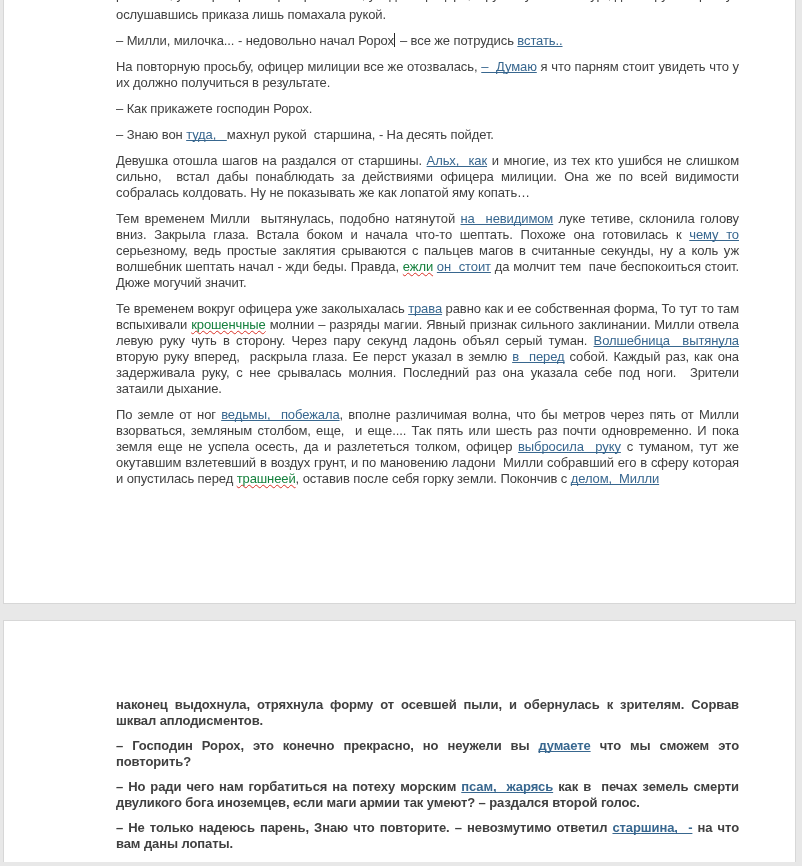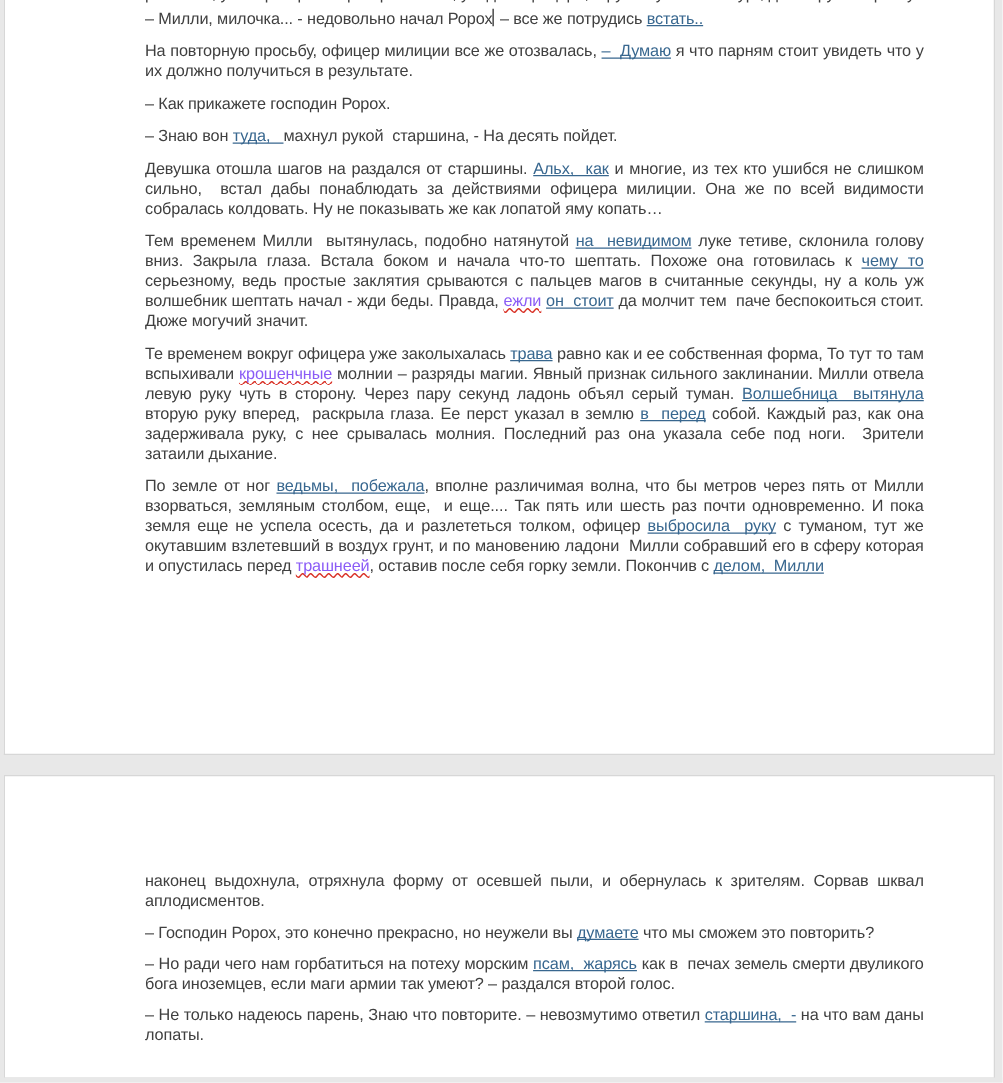--- a/index.html
+++ b/index.html
@@ -11,51 +11,52 @@
     position:absolute;left:3px;width:793px;background:#ffffff;
     border:1px solid #d7d7d7;box-sizing:border-box;overflow:hidden;
   }
   .page-1{top:-1px;height:605px;border-top:none;}
   .page-2{top:620px;height:243px;}
   .content{
     padding:0 56px 0 112px;color:#404040;font-size:13px;line-height:16px;
     letter-spacing:-0.1px;
   }
   .page-1 .content{margin-top:-12px;}
-  .page-2 .content{padding-top:76px;}
+  .page-2 .content{padding-top:76px;font-weight:bold;}
   .para{margin:0 0 10px 0;text-align:justify;}
   .page-2 .para{margin-bottom:9px;}
   .para.clipped{margin-bottom:4px;text-align:justify;white-space:nowrap;overflow:hidden;}
   .run-suggest{
     color:var(--suggest,#38678f);
     text-decoration:underline;
     text-decoration-color:var(--suggest,#38678f);
     text-decoration-skip-ink:none;
   }
   .run-misspell{
-    color:#8b5cf6;
+    color:#15803d;
     text-decoration:underline wavy var(--misspell,#d93025);
     text-decoration-skip-ink:none;
     text-decoration-thickness:1px;
   }
   .caret{
     display:inline-block;width:1.5px;height:14px;background:#262626;
     vertical-align:-2px;margin-right:1px;
   }
   .bottom-strip{
     position:absolute;left:0;bottom:0;width:802px;height:4px;background:#e8e8e8;
   }
 </style>
 </head>
 <body>
 
 <div class="viewport">
   <div class="page page-1">
     <div class="content">
         <div class="para clipped"><span>ротозеев, у которых рты пораскрывались, увидав офицера, и рукою указал на гурт, дабы группа приступила к делу у рва</span></div>
+        <div class="para"><span>ослушавшись приказа лишь помахала рукой.</span></div>
         <div class="para"><span>– Милли, милочка... - недовольно начал Ророх</span><span class="caret"></span><span> – все же потрудись </span><span class="run-suggest">встать..</span></div>
         <div class="para"><span>На повторную просьбу, офицер милиции все же отозвалась, </span><span class="run-suggest">–&nbsp;&nbsp;Думаю</span><span> я что парням стоит увидеть что у их должно получиться в результате.</span></div>
         <div class="para"><span>– Как прикажете господин Ророх.</span></div>
         <div class="para"><span>– Знаю вон </span><span class="run-suggest">туда,&nbsp;&nbsp;&nbsp;</span><span>махнул рукой &nbsp;старшина, - На десять пойдет.</span></div>
         <div class="para"><span>Девушка отошла шагов на раздался от старшины. </span><span class="run-suggest">Альх,&nbsp;&nbsp;как</span><span> и многие, из тех кто ушибся не слишком сильно, &nbsp;встал дабы понаблюдать за действиями офицера милиции. Она же по всей видимости собралась колдовать. Ну не показывать же как лопатой яму копать…</span></div>
         <div class="para"><span>Тем временем Милли &nbsp;вытянулась, подобно натянутой </span><span class="run-suggest">на&nbsp;&nbsp;невидимом</span><span> луке тетиве, склонила голову вниз. Закрыла глаза. Встала боком и начала что-то шептать. Похоже она готовилась к </span><span class="run-suggest">чему&nbsp;то</span><span> серьезному, ведь простые заклятия срываются с пальцев магов в считанные секунды, ну а коль уж волшебник шептать начал - жди беды. Правда, </span><span class="run-misspell">ежли</span><span> </span><span class="run-suggest">он&nbsp;&nbsp;стоит</span><span> да молчит тем &nbsp;паче беспокоиться стоит. Дюже могучий значит.</span></div>
         <div class="para"><span>Те временем вокруг офицера уже заколыхалась </span><span class="run-suggest">трава</span><span> равно как и ее собственная форма, То тут то там вспыхивали </span><span class="run-misspell">крошенчные</span><span> молнии – разряды магии. Явный признак сильного заклинании. Милли отвела левую руку чуть в сторону. Через пару секунд ладонь объял серый туман. </span><span class="run-suggest">Волшебница&nbsp;&nbsp;вытянула</span><span> вторую руку вперед, &nbsp;раскрыла глаза. Ее перст указал в землю </span><span class="run-suggest">в&nbsp;&nbsp;перед</span><span> собой. Каждый раз, как она задерживала руку, с нее срывалась молния. Последний раз она указала себе под ноги. &nbsp;Зрители затаили дыхание.</span></div>
         <div class="para"><span>По земле от ног </span><span class="run-suggest">ведьмы,&nbsp;&nbsp;побежала</span><span>, вполне различимая волна, что бы метров через пять от Милли взорваться, земляным столбом, еще, &nbsp;и еще.... Так пять или шесть раз почти одновременно. И пока земля еще не успела осесть, да и разлететься толком, офицер </span><span class="run-suggest">выбросила&nbsp;&nbsp;руку</span><span> с туманом, тут же окутавшим взлетевший в воздух грунт, и по мановению ладони &nbsp;Милли собравший его в сферу которая и опустилась перед </span><span class="run-misspell">трашнеей</span><span>, оставив после себя горку земли. Покончив с </span><span class="run-suggest">делом,&nbsp;&nbsp;Милли</span></div>
       </div>
   </div>

